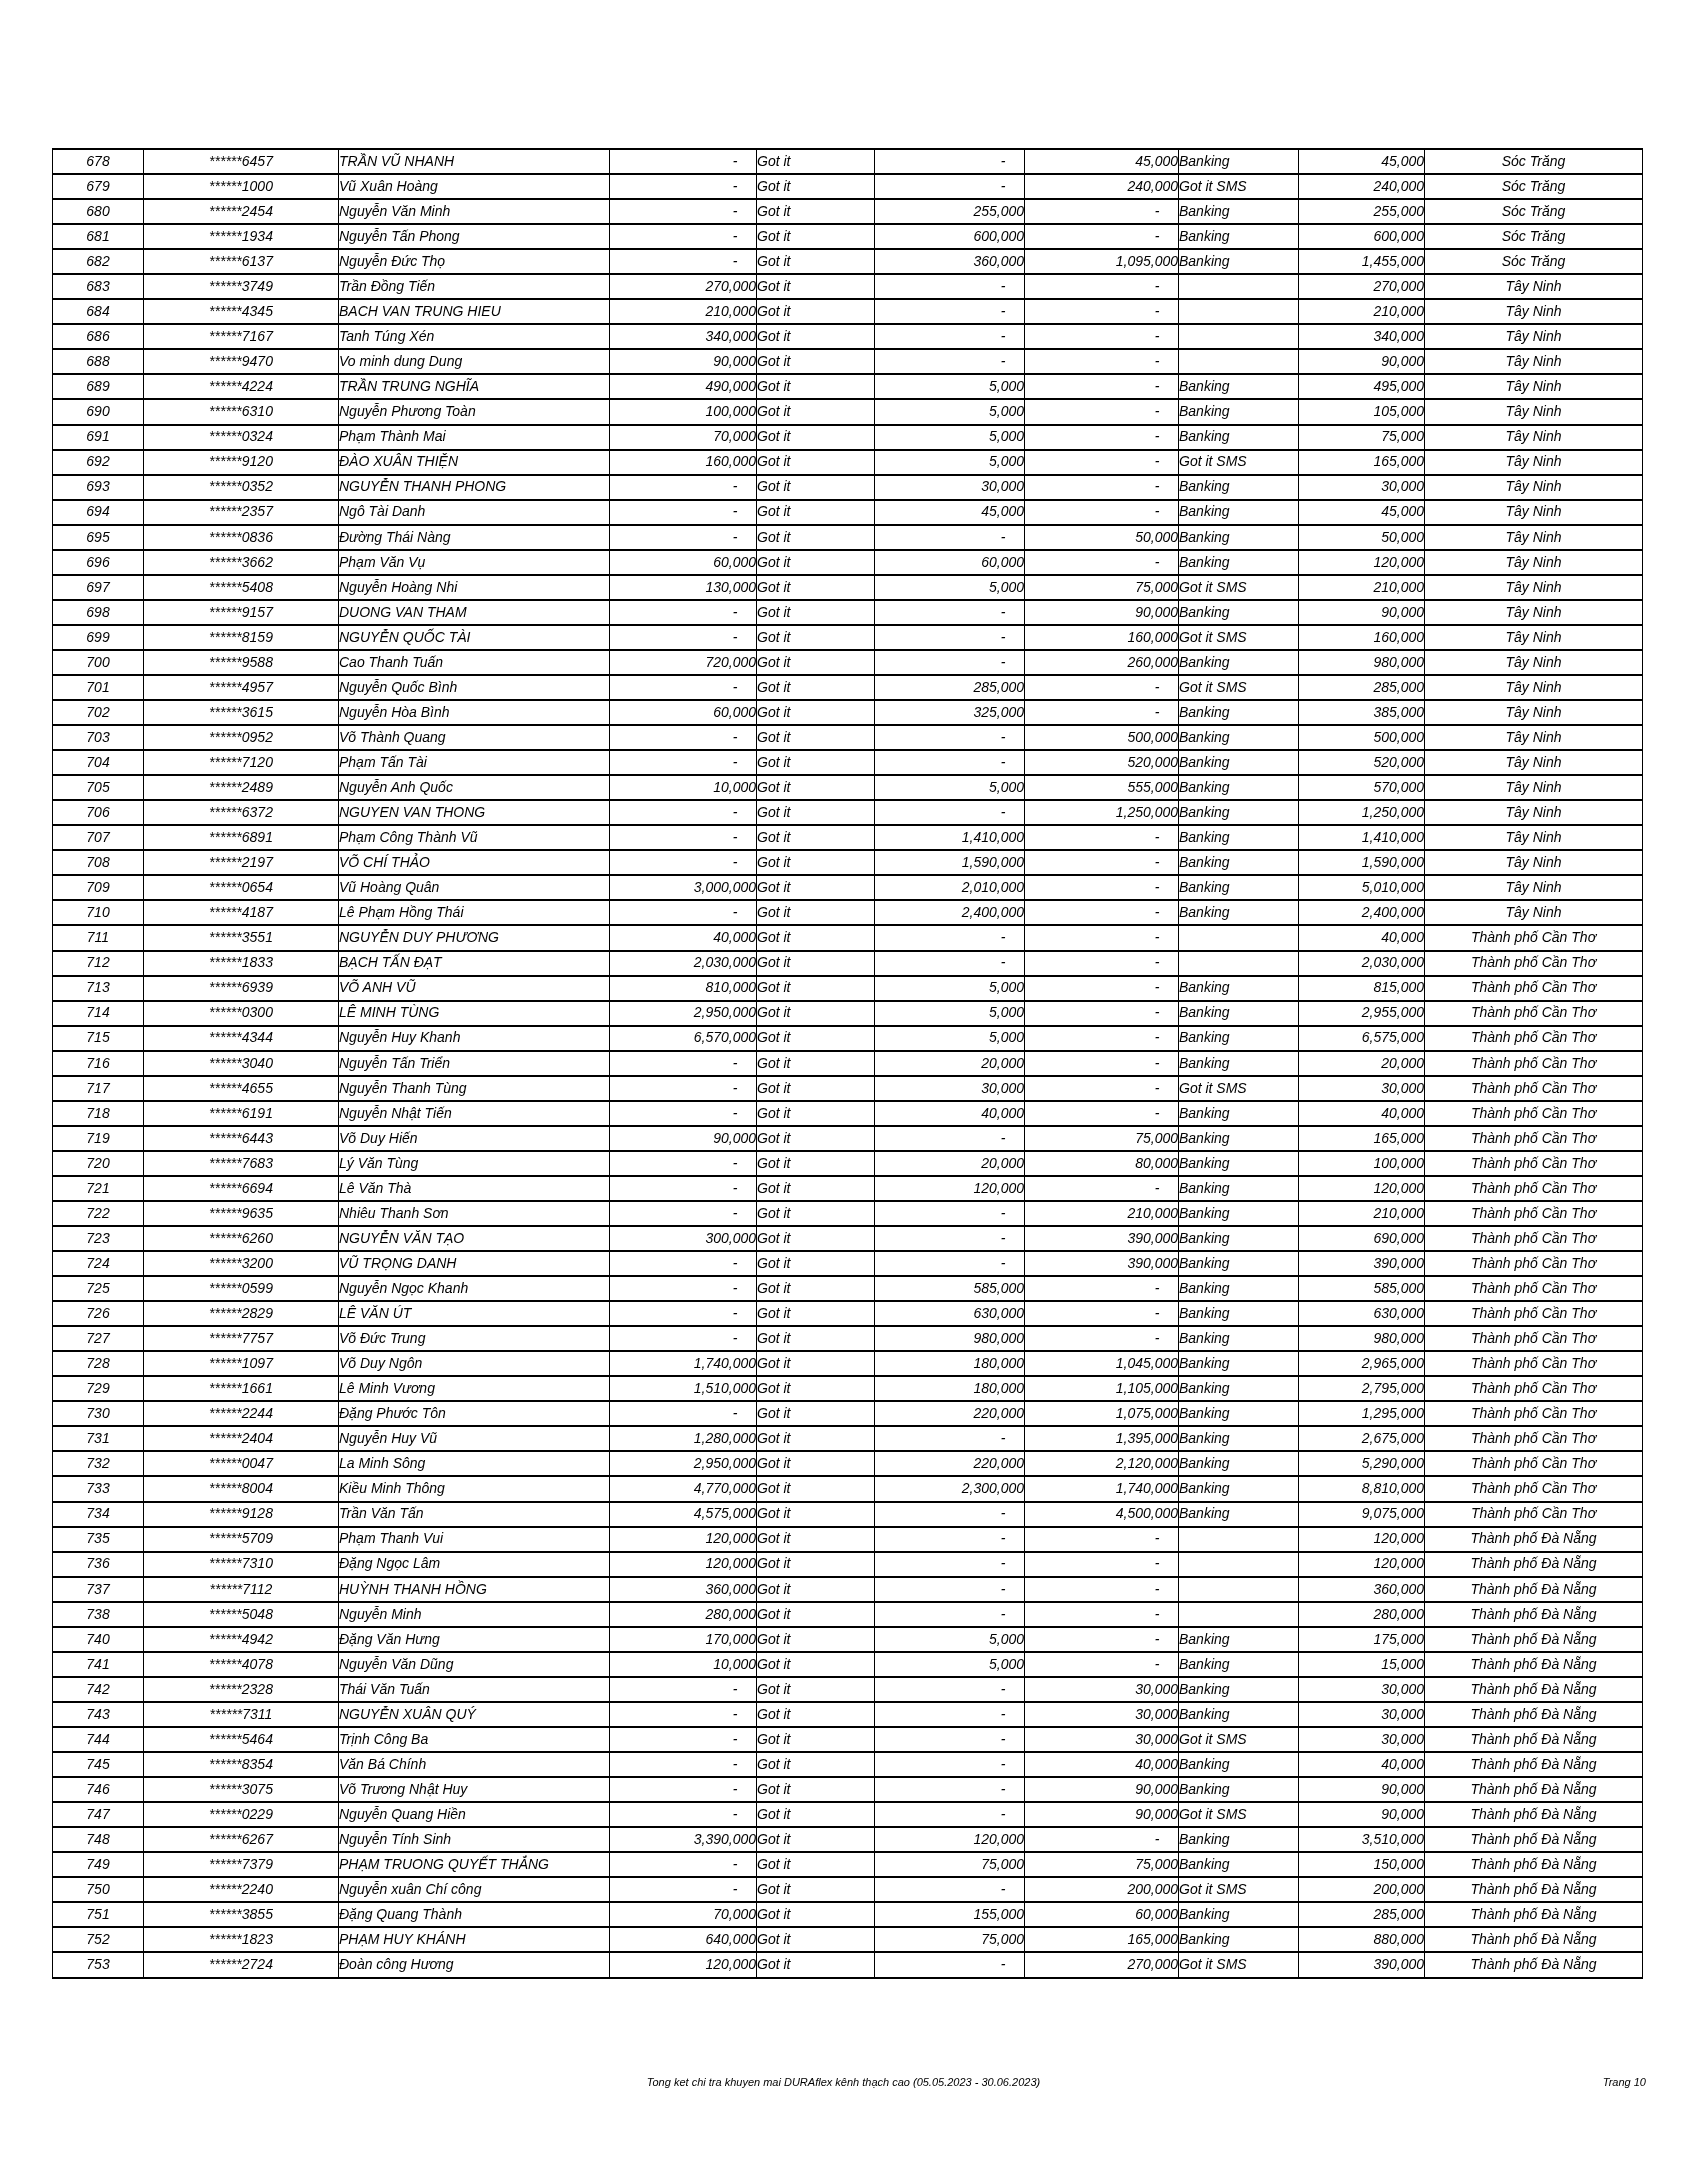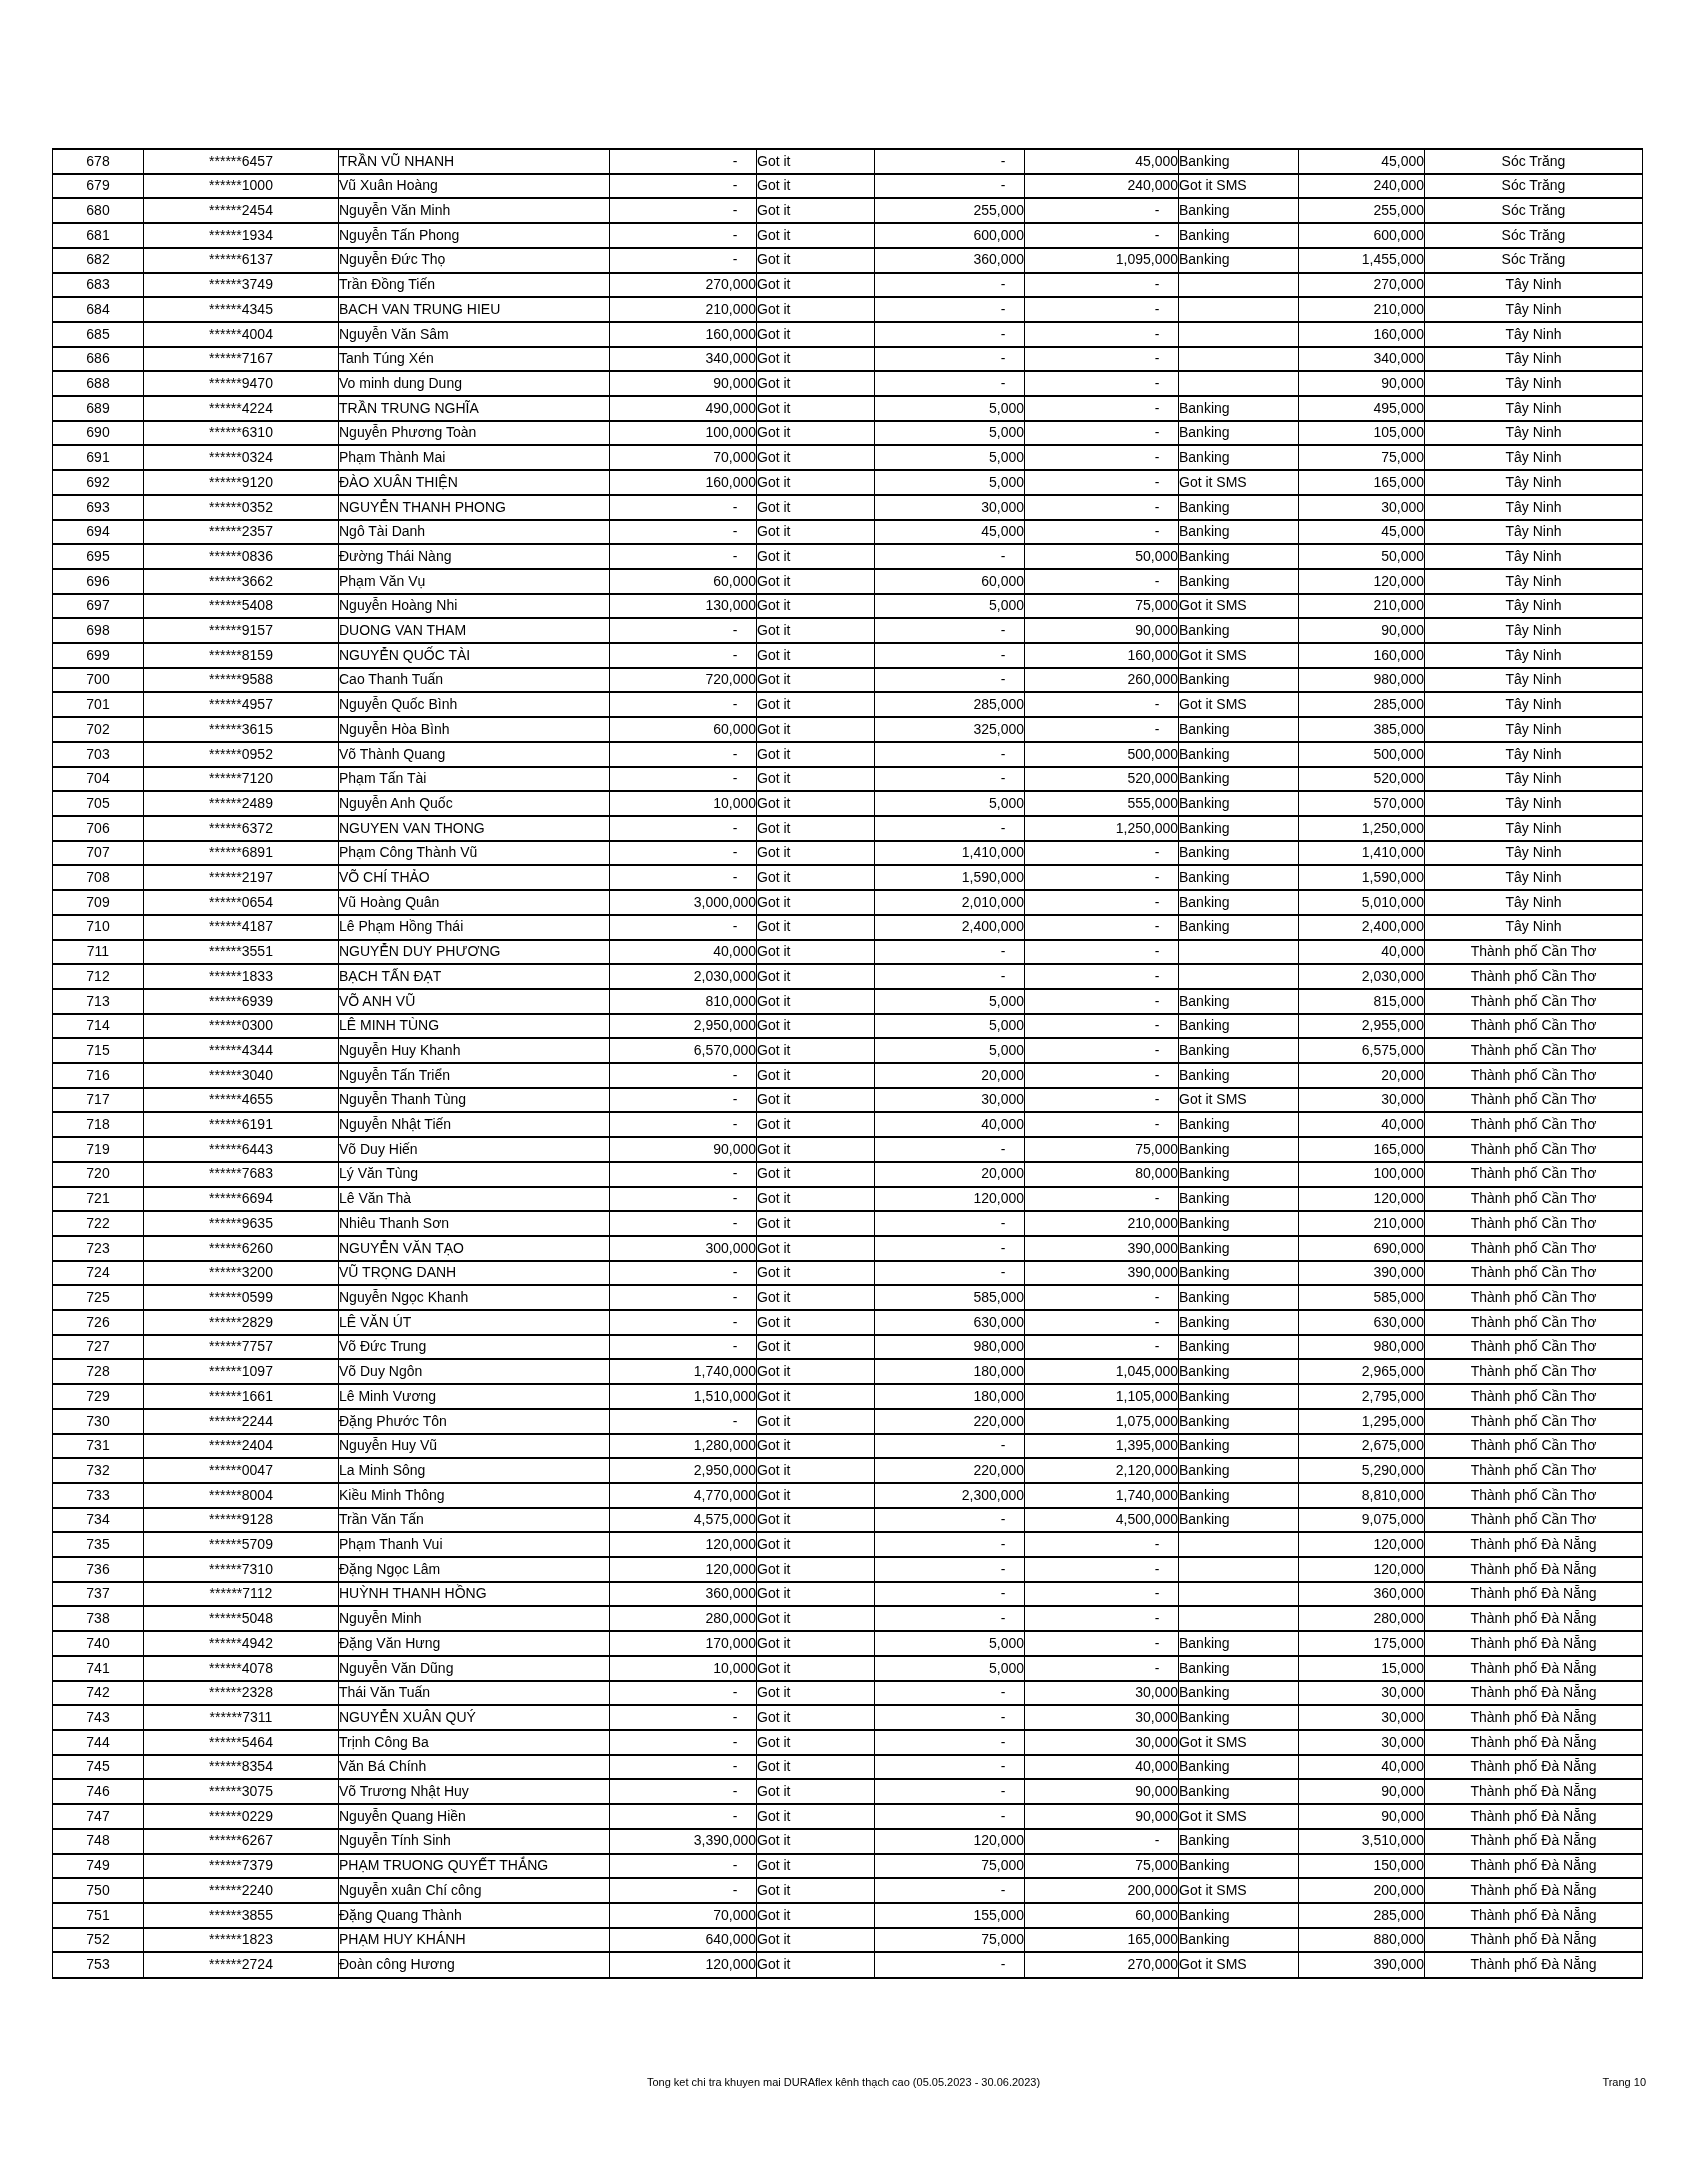--- a/index.html
+++ b/index.html
@@ -13,20 +13,21 @@
     position: relative;
     font-family: "Liberation Sans", sans-serif;
     color: #000;
   }
   .sheet {
     position: absolute;
     left: 0; top: 0;
     width: 1687px;
     height: 2183px;
     background: #fff;
+    font-style: italic;
   }
   table.payout {
     position: absolute;
     left: 52px;
     top: 148px;
     width: 1589px;
     height: 1831px;
     border-collapse: collapse;
     table-layout: fixed;
   }
@@ -166,32 +167,20 @@
           <td class="c-left">BACH VAN TRUNG HIEU</td>
           <td class="c-num">210,000</td>
           <td class="c-status">Got it</td>
           <td class="c-num dash">-</td>
           <td class="c-num dash">-</td>
           <td class="c-left"></td>
           <td class="c-total">210,000</td>
           <td class="c-center">Tây Ninh</td>
         </tr>
         <tr>
-          <td class="c-center">685</td>
-          <td class="c-center">******4004</td>
-          <td class="c-left">Nguyễn Văn Sâm</td>
-          <td class="c-num">160,000</td>
-          <td class="c-status">Got it</td>
-          <td class="c-num dash">-</td>
-          <td class="c-num dash">-</td>
-          <td class="c-left"></td>
-          <td class="c-total">160,000</td>
-          <td class="c-center">Tây Ninh</td>
-        </tr>
-        <tr>
           <td class="c-center">686</td>
           <td class="c-center">******7167</td>
           <td class="c-left">Tanh Túng Xén</td>
           <td class="c-num">340,000</td>
           <td class="c-status">Got it</td>
           <td class="c-num dash">-</td>
           <td class="c-num dash">-</td>
           <td class="c-left"></td>
           <td class="c-total">340,000</td>
           <td class="c-center">Tây Ninh</td>

